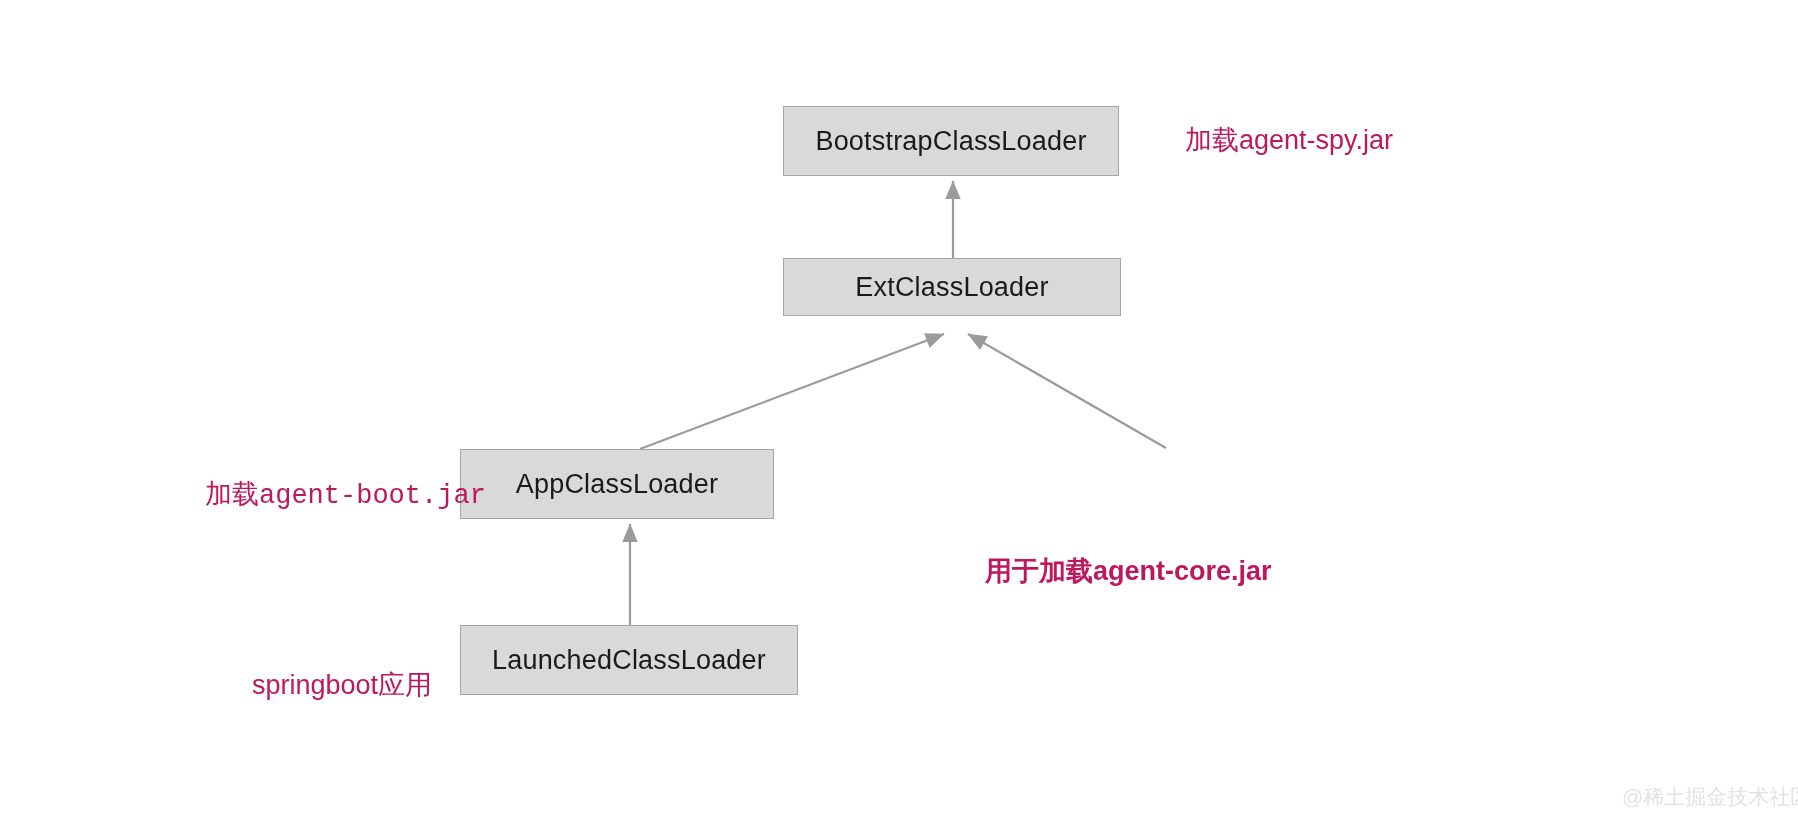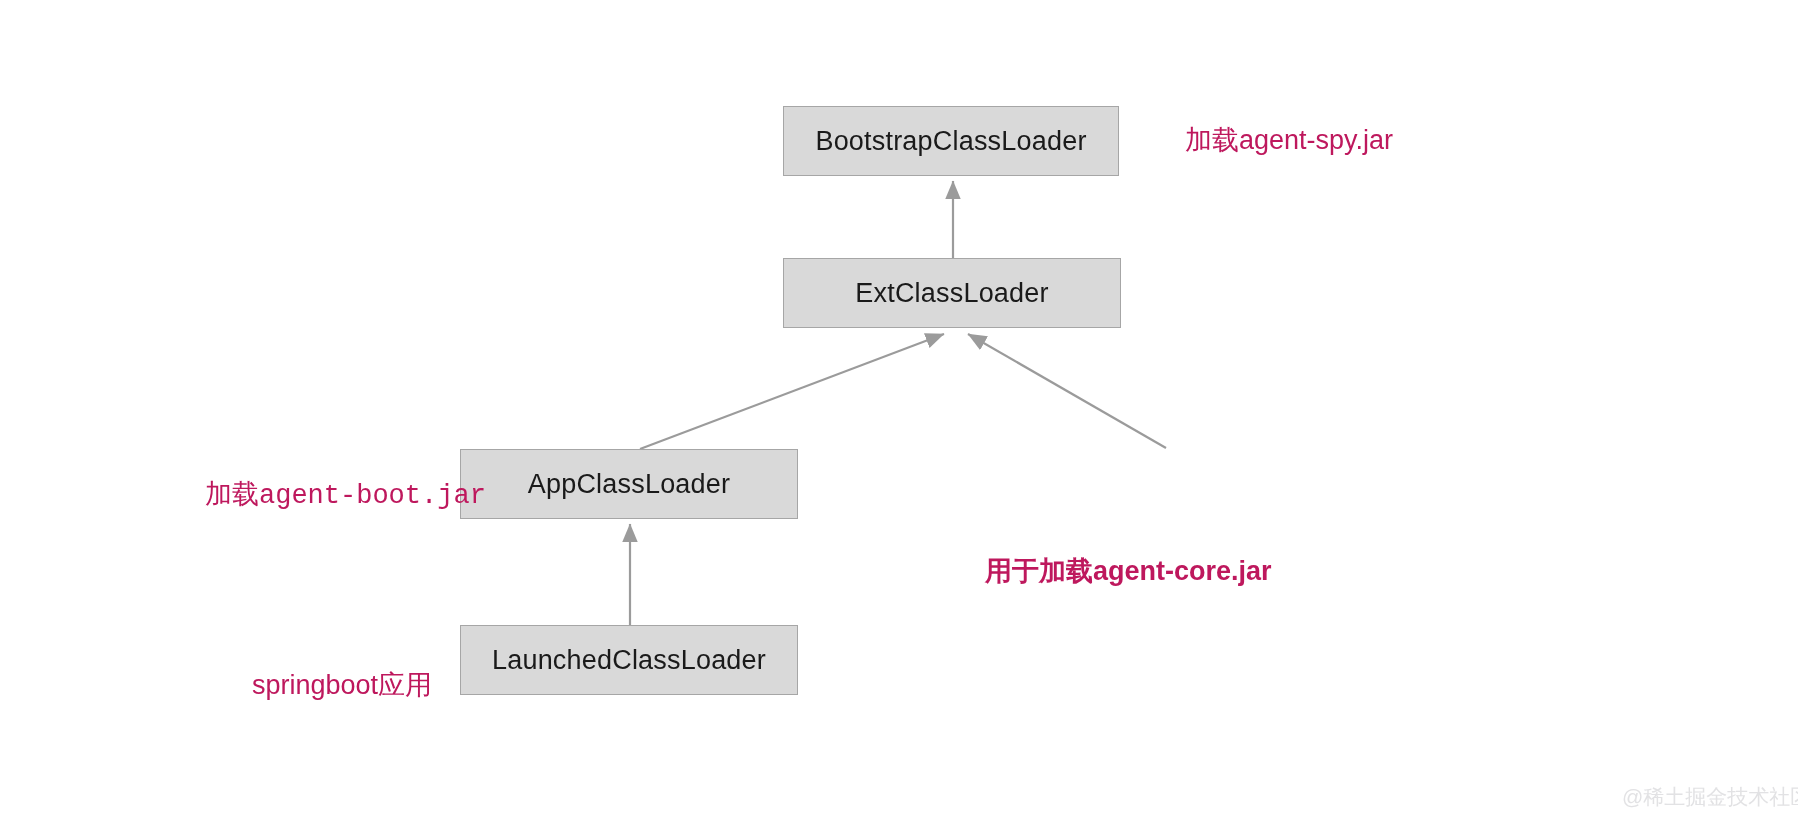--- a/index.html
+++ b/index.html
@@ -74,25 +74,25 @@
 
     <line x1="1166" y1="448" x2="968" y2="334" stroke="#9b9b9b" stroke-width="2.2" marker-end="url(#ah)"></line>
 
     <line x1="630" y1="625" x2="630" y2="524" stroke="#9b9b9b" stroke-width="2.2" marker-end="url(#ah)"></line>
   </svg>
 
   <div class="node" style="left:783px; top:106px; width:336px; height:70px;">
     <span class="node-label">BootstrapClassLoader</span>
   </div>
 
-  <div class="node" style="left:783px; top:258px; width:338px; height:70px;">
+  <div class="node" style="left:783px; top:258px; width:338px; height:58px;">
     <span class="node-label">ExtClassLoader</span>
   </div>
 
-  <div class="node" style="left:460px; top:449px; width:338px; height:70px;">
+  <div class="node" style="left:460px; top:449px; width:314px; height:70px;">
     <span class="node-label">AppClassLoader</span>
   </div>
 
 
   <div class="node" style="left:460px; top:625px; width:338px; height:70px;">
     <span class="node-label">LaunchedClassLoader</span>
   </div>
 
   <div class="annotation" style="left:1185px; top:127px;">加载agent-spy.jar</div>
 

